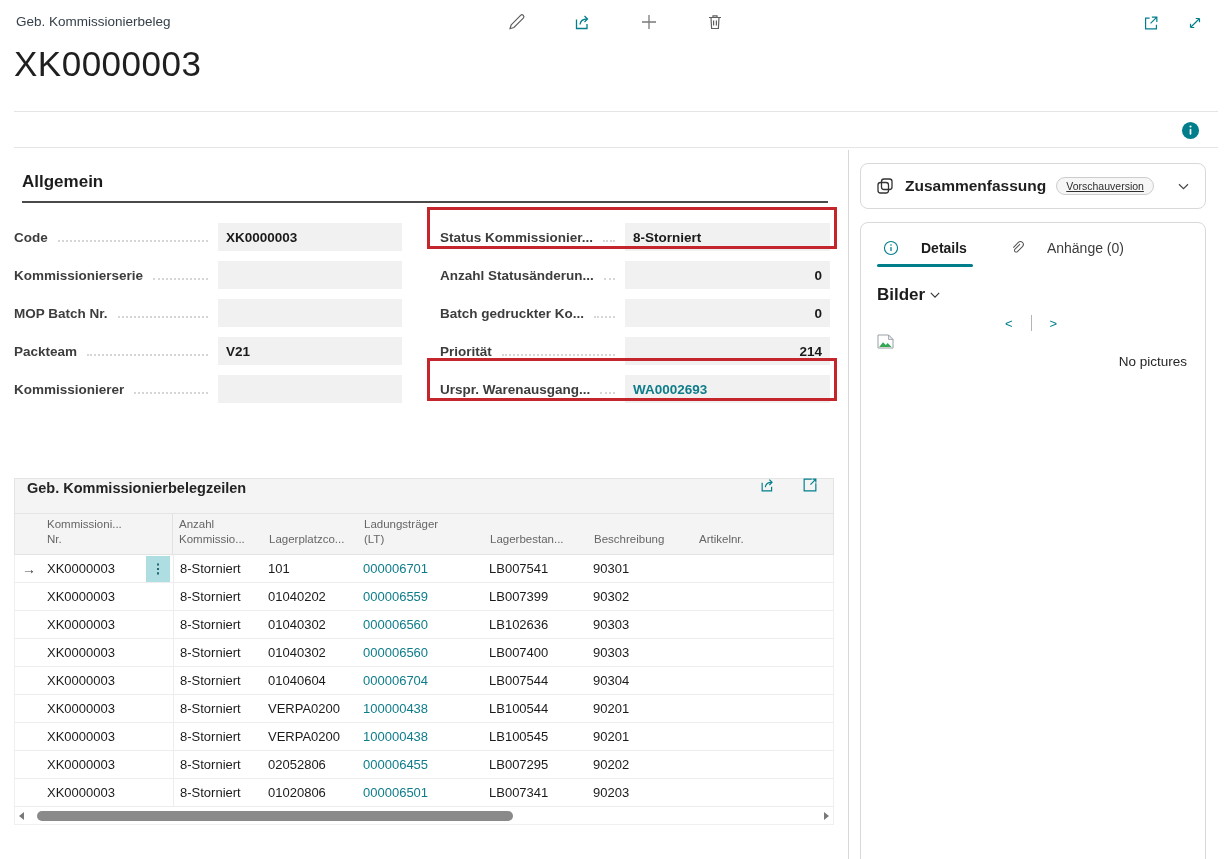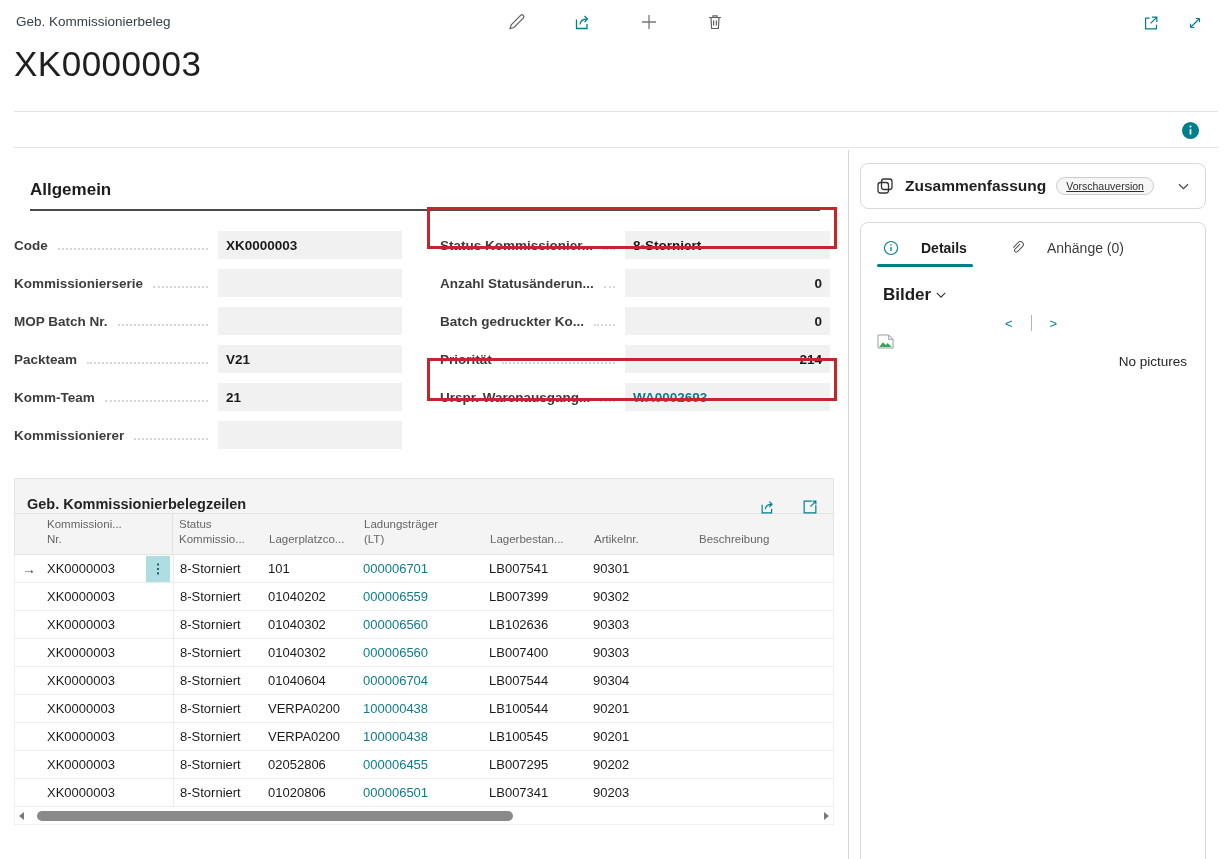--- a/index.html
+++ b/index.html
@@ -14,21 +14,21 @@
   #actions-right{top:12px;left:1140px;display:flex;gap:22px;}
   .icon-btn{background:none;border:none;padding:2px;cursor:pointer;line-height:0;}
   #title{top:44px;left:14px;font-size:35px;font-weight:300;color:#1f1f1f;letter-spacing:.5px;}
 
   .hdivider{height:1px;background:#e5e5e5;left:14px;width:1204px;}
   #divider-1{top:111px;} #divider-2{top:147px;}
   #info-badge{top:119px;left:1179px;}
 
   
   #general{left:14px;top:164px;width:822px;}
-  #general h2{margin:16px;font-size:17px;font-weight:700;color:#1c1c1c;
+  #general h2{margin:8px;font-size:17px;font-weight:700;color:#1c1c1c;
               padding-bottom:9px;border-bottom:2px solid #4a4a4a;}
   #fields{position:relative;margin-top:20px;height:240px;font-weight:bold;}
   #left-col{position:absolute;left:0;top:0;width:388px;}
   #right-col{position:absolute;left:426px;top:0;width:390px;}
   .frow{display:flex;align-items:center;height:28px;margin-bottom:10px;}
   .flabel{font-size:13.5px;color:#3d3d3d;white-space:nowrap;}
   .leader{flex:1;border-bottom:2px dotted #d6d6d6;height:0;margin:0 10px;transform:translateY(4px);}
   .fbox{width:184px;height:28px;background:#f1f1f1;display:flex;align-items:center;
         padding:0 8px;font-size:13.5px;color:#1a1a1a;box-sizing:border-box;flex:none;}
   #right-col .fbox{width:205px;}
@@ -36,21 +36,21 @@
   .fbox.link{color:#0E7D8A;}
 
   
   .red-box{border:3px solid #c4262c;box-sizing:border-box;pointer-events:none;}
   #red-status{left:427px;top:207px;width:410px;height:42px;}
   #red-origin{left:427px;top:358px;width:410px;height:43px;}
 
   
   #lines{left:14px;top:478px;width:820px;}
   #strip{height:34px;background:#f4f4f4;border:1px solid #e4e4e4;border-bottom:none;
-         display:flex;align-items:flex-start;padding:17px 12px;box-sizing:border-box;}
+         display:flex;align-items:flex-end;padding:17px 12px;box-sizing:border-box;}
   #strip-title{font-size:14.5px;font-weight:600;color:#242424;}
   #strip-icons{margin-left:auto;display:flex;gap:20px;}
   #thead{height:42px;background:#f4f4f4;border:1px solid #e4e4e4;
          display:grid;grid-template-columns:158px 90px 95px 126px 104px 105px 1fr;
          box-sizing:border-box;}
   .hcell{font-size:11.5px;color:#666;line-height:15px;display:flex;flex-direction:column;
          justify-content:flex-end;padding:0 4px 7px 6px;overflow:hidden;white-space:nowrap;}
   .hcell span{display:block;min-height:15px;}
   .hcell.first{padding-left:32px;border-right:1px solid #e2e2e2;}
   .trow{display:grid;grid-template-columns:32px 96px 30px 90px 95px 126px 104px 105px 1fr;
@@ -84,21 +84,21 @@
                  background:#f6f6f6;padding:2px 9px;white-space:nowrap;text-decoration:underline;}
   #summary-chevron{margin-left:auto;}
   #details-card{left:860px;top:222px;width:346px;height:660px;padding:16px;}
   #tabs{display:flex;gap:30px;}
   .tab{display:flex;gap:22px;align-items:center;font-size:14px;color:#3c3c3c;
        position:relative;padding-bottom:11px;cursor:pointer;background:none;border:none;}
   .tab.active{font-weight:700;color:#1c1c1c;}
   .tab.active::after{content:"";position:absolute;left:0;right:0;bottom:0;height:3px;
                      background:#007E8C;border-radius:2px;}
   #bilder-hdr{margin-top:18px;font-size:17px;font-weight:700;color:#1c1c1c;
-              display:flex;align-items:center;gap:3px;cursor:pointer;margin-left:6px;}
+              display:flex;align-items:center;gap:3px;cursor:pointer;}
   #pic-nav{display:flex;align-items:center;gap:18px;margin:10px 0 0 128px;
            color:#007E8C;font-size:13px;}
   #pic-nav .navbtn{background:none;border:none;color:#007E8C;font-size:13px;cursor:pointer;padding:0;}
   #pic-nav .bar{width:1px;height:16px;background:#b5b5b5;}
   #imgline{margin-top:3px;}
   #nopics{text-align:right;font-size:13.5px;color:#262626;margin-top:5px;padding-right:2px;}
 </style>
 </head>
 <body>
 
@@ -185,25 +185,20 @@
       </div>
       <div class="frow">
         <span class="flabel">MOP Batch Nr.</span>
         <span class="leader"></span>
         <span class="fbox"></span>
       </div>
       <div class="frow">
         <span class="flabel">Packteam</span>
         <span class="leader"></span>
         <span class="fbox">V21</span>
-      </div>
-      <div class="frow">
-        <span class="flabel">Komm-Team</span>
-        <span class="leader"></span>
-        <span class="fbox">21</span>
       </div>
       <div class="frow">
         <span class="flabel">Kommissionierer</span>
         <span class="leader"></span>
         <span class="fbox"></span>
       </div>
     </div>
     <div id="right-col">
       <div class="frow">
         <span class="flabel">Status Kommissionier...</span>
@@ -260,42 +255,42 @@
       </button>
     </span>
   </div>
 
   <div id="thead">
     <div class="hcell first">
       <span>Kommissioni...</span>
         <span>Nr.</span>
     </div>
     <div class="hcell">
-      <span>Status</span>
+      <span>Anzahl</span>
         <span>Kommissio...</span>
     </div>
     <div class="hcell">
       <span></span>
         <span>Lagerplatzco...</span>
     </div>
     <div class="hcell">
       <span>Ladungsträger</span>
         <span>(LT)</span>
     </div>
     <div class="hcell">
       <span></span>
         <span>Lagerbestan...</span>
     </div>
     <div class="hcell">
       <span></span>
+        <span>Beschreibung</span>
+    </div>
+    <div class="hcell">
+      <span></span>
         <span>Artikelnr.</span>
-    </div>
-    <div class="hcell">
-      <span></span>
-        <span>Beschreibung</span>
     </div>
   </div>
 
   <div class="trow">
     <div class="c arrow">→</div>
     <div class="c nr drill">XK0000003</div>
     <div class="c menu">
         <button class="menu-btn">⋮</button>
       </div>
     <div class="c status">8-Storniert</div>

